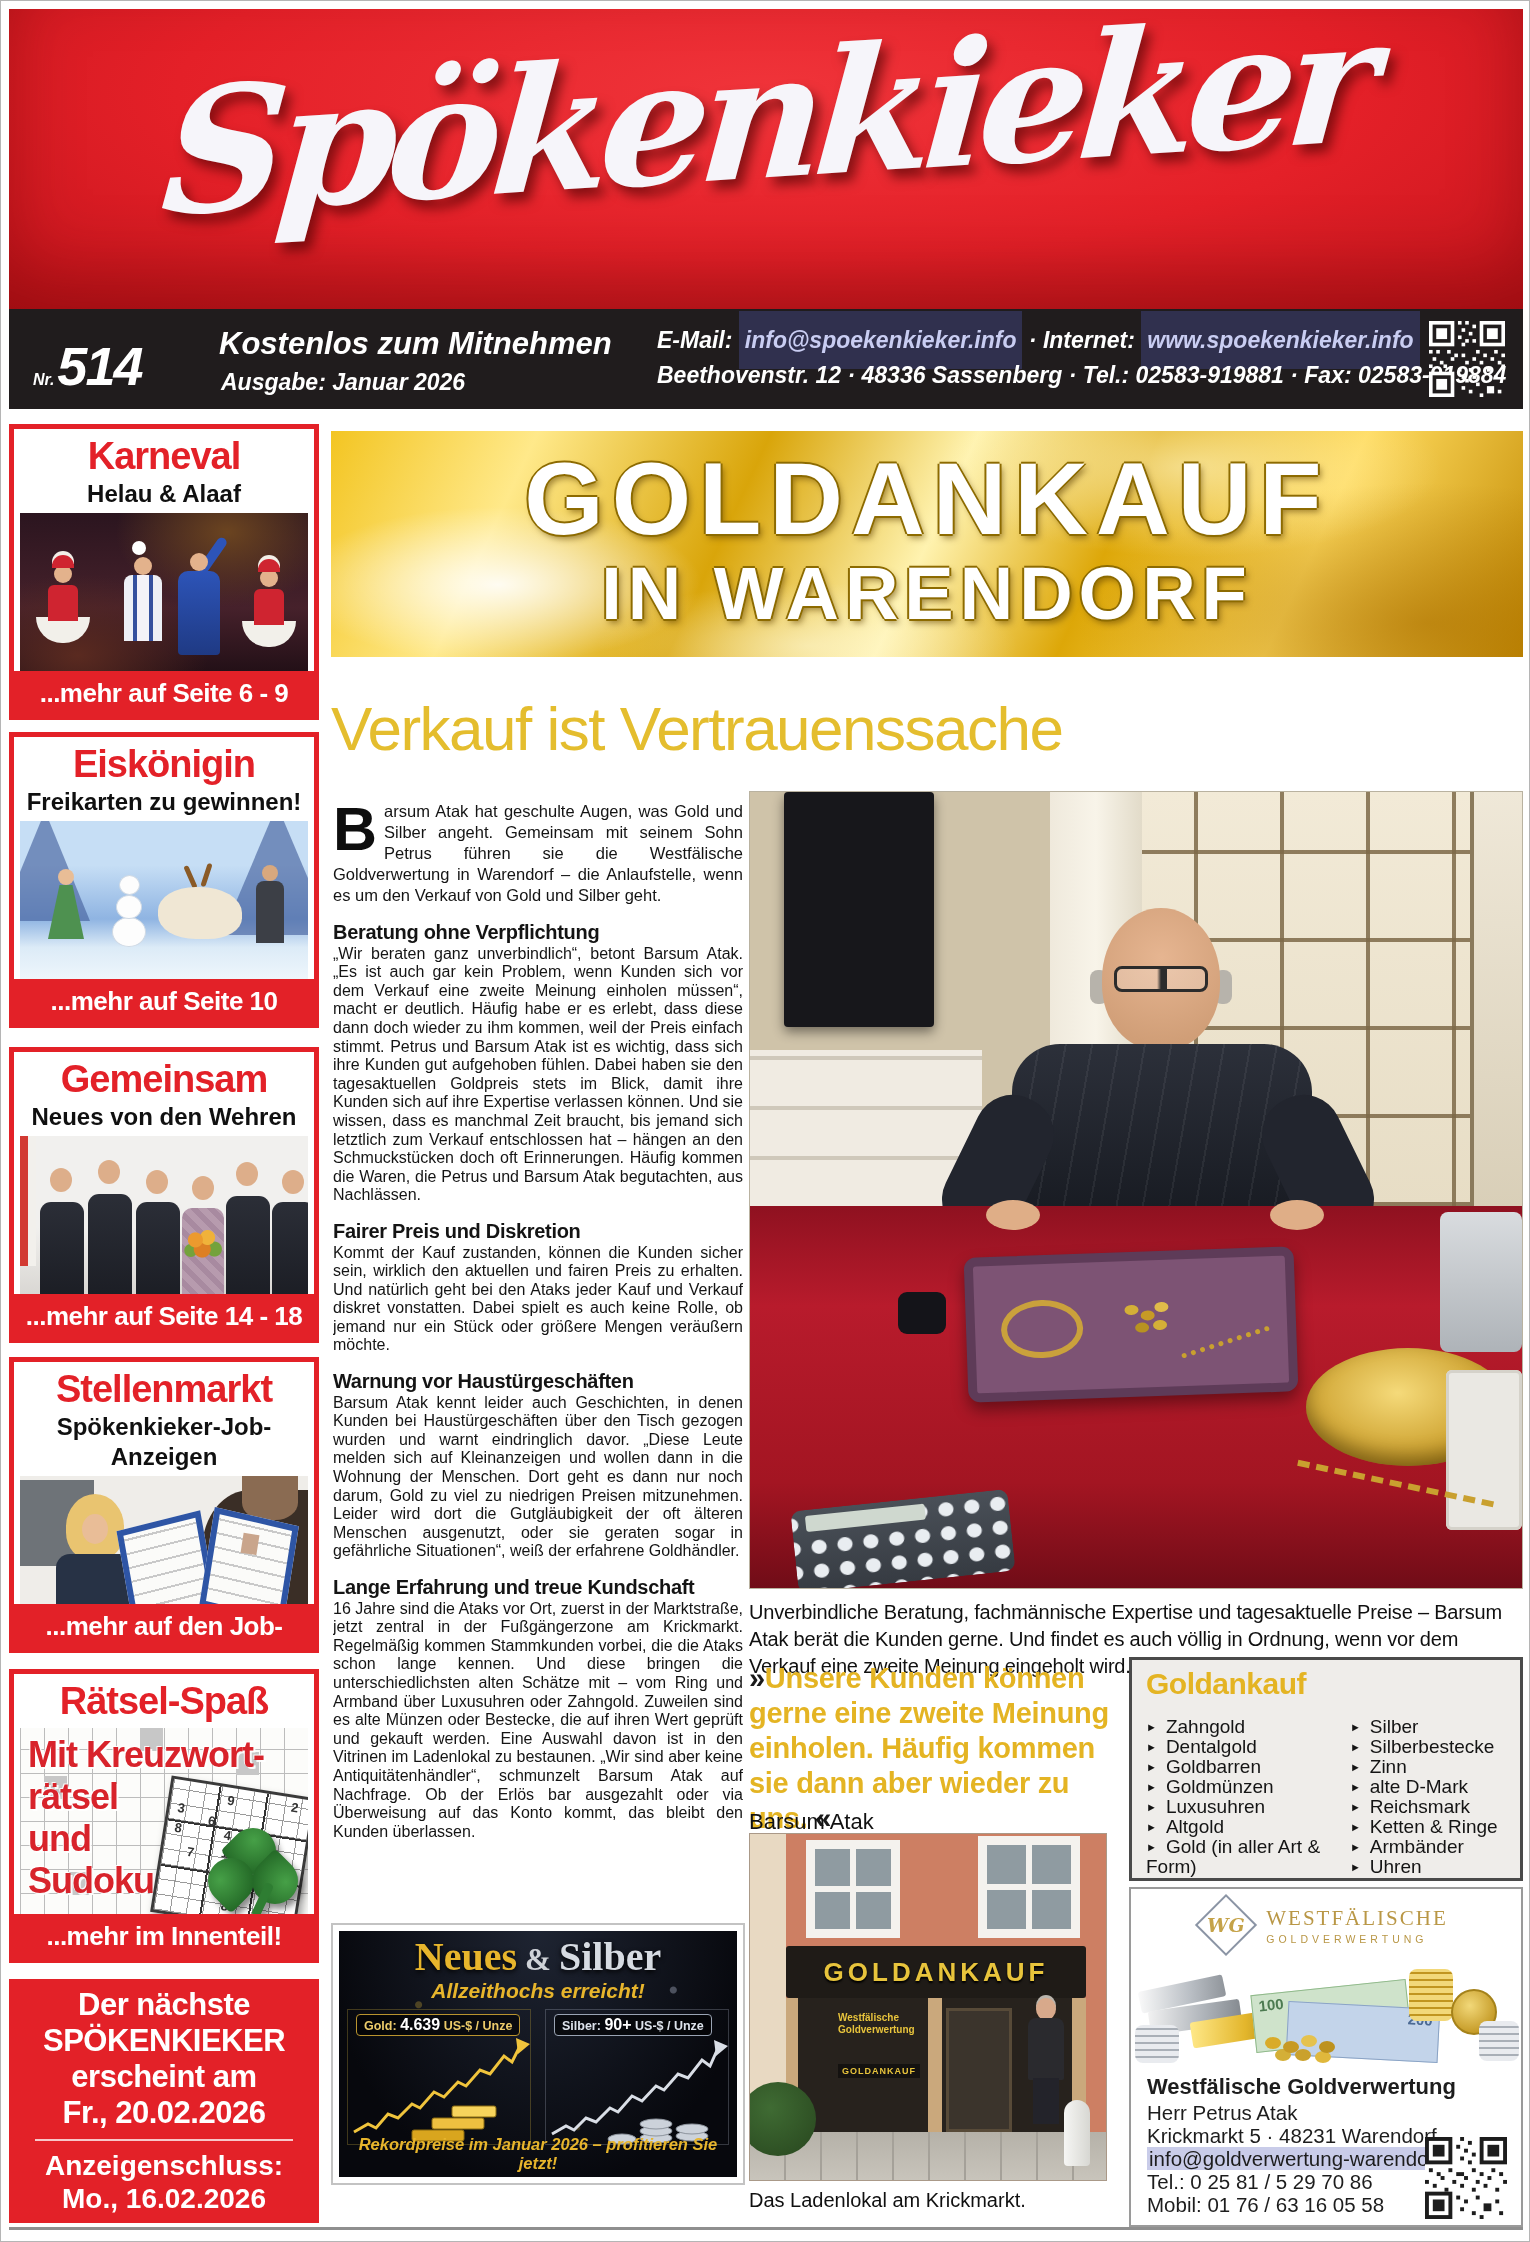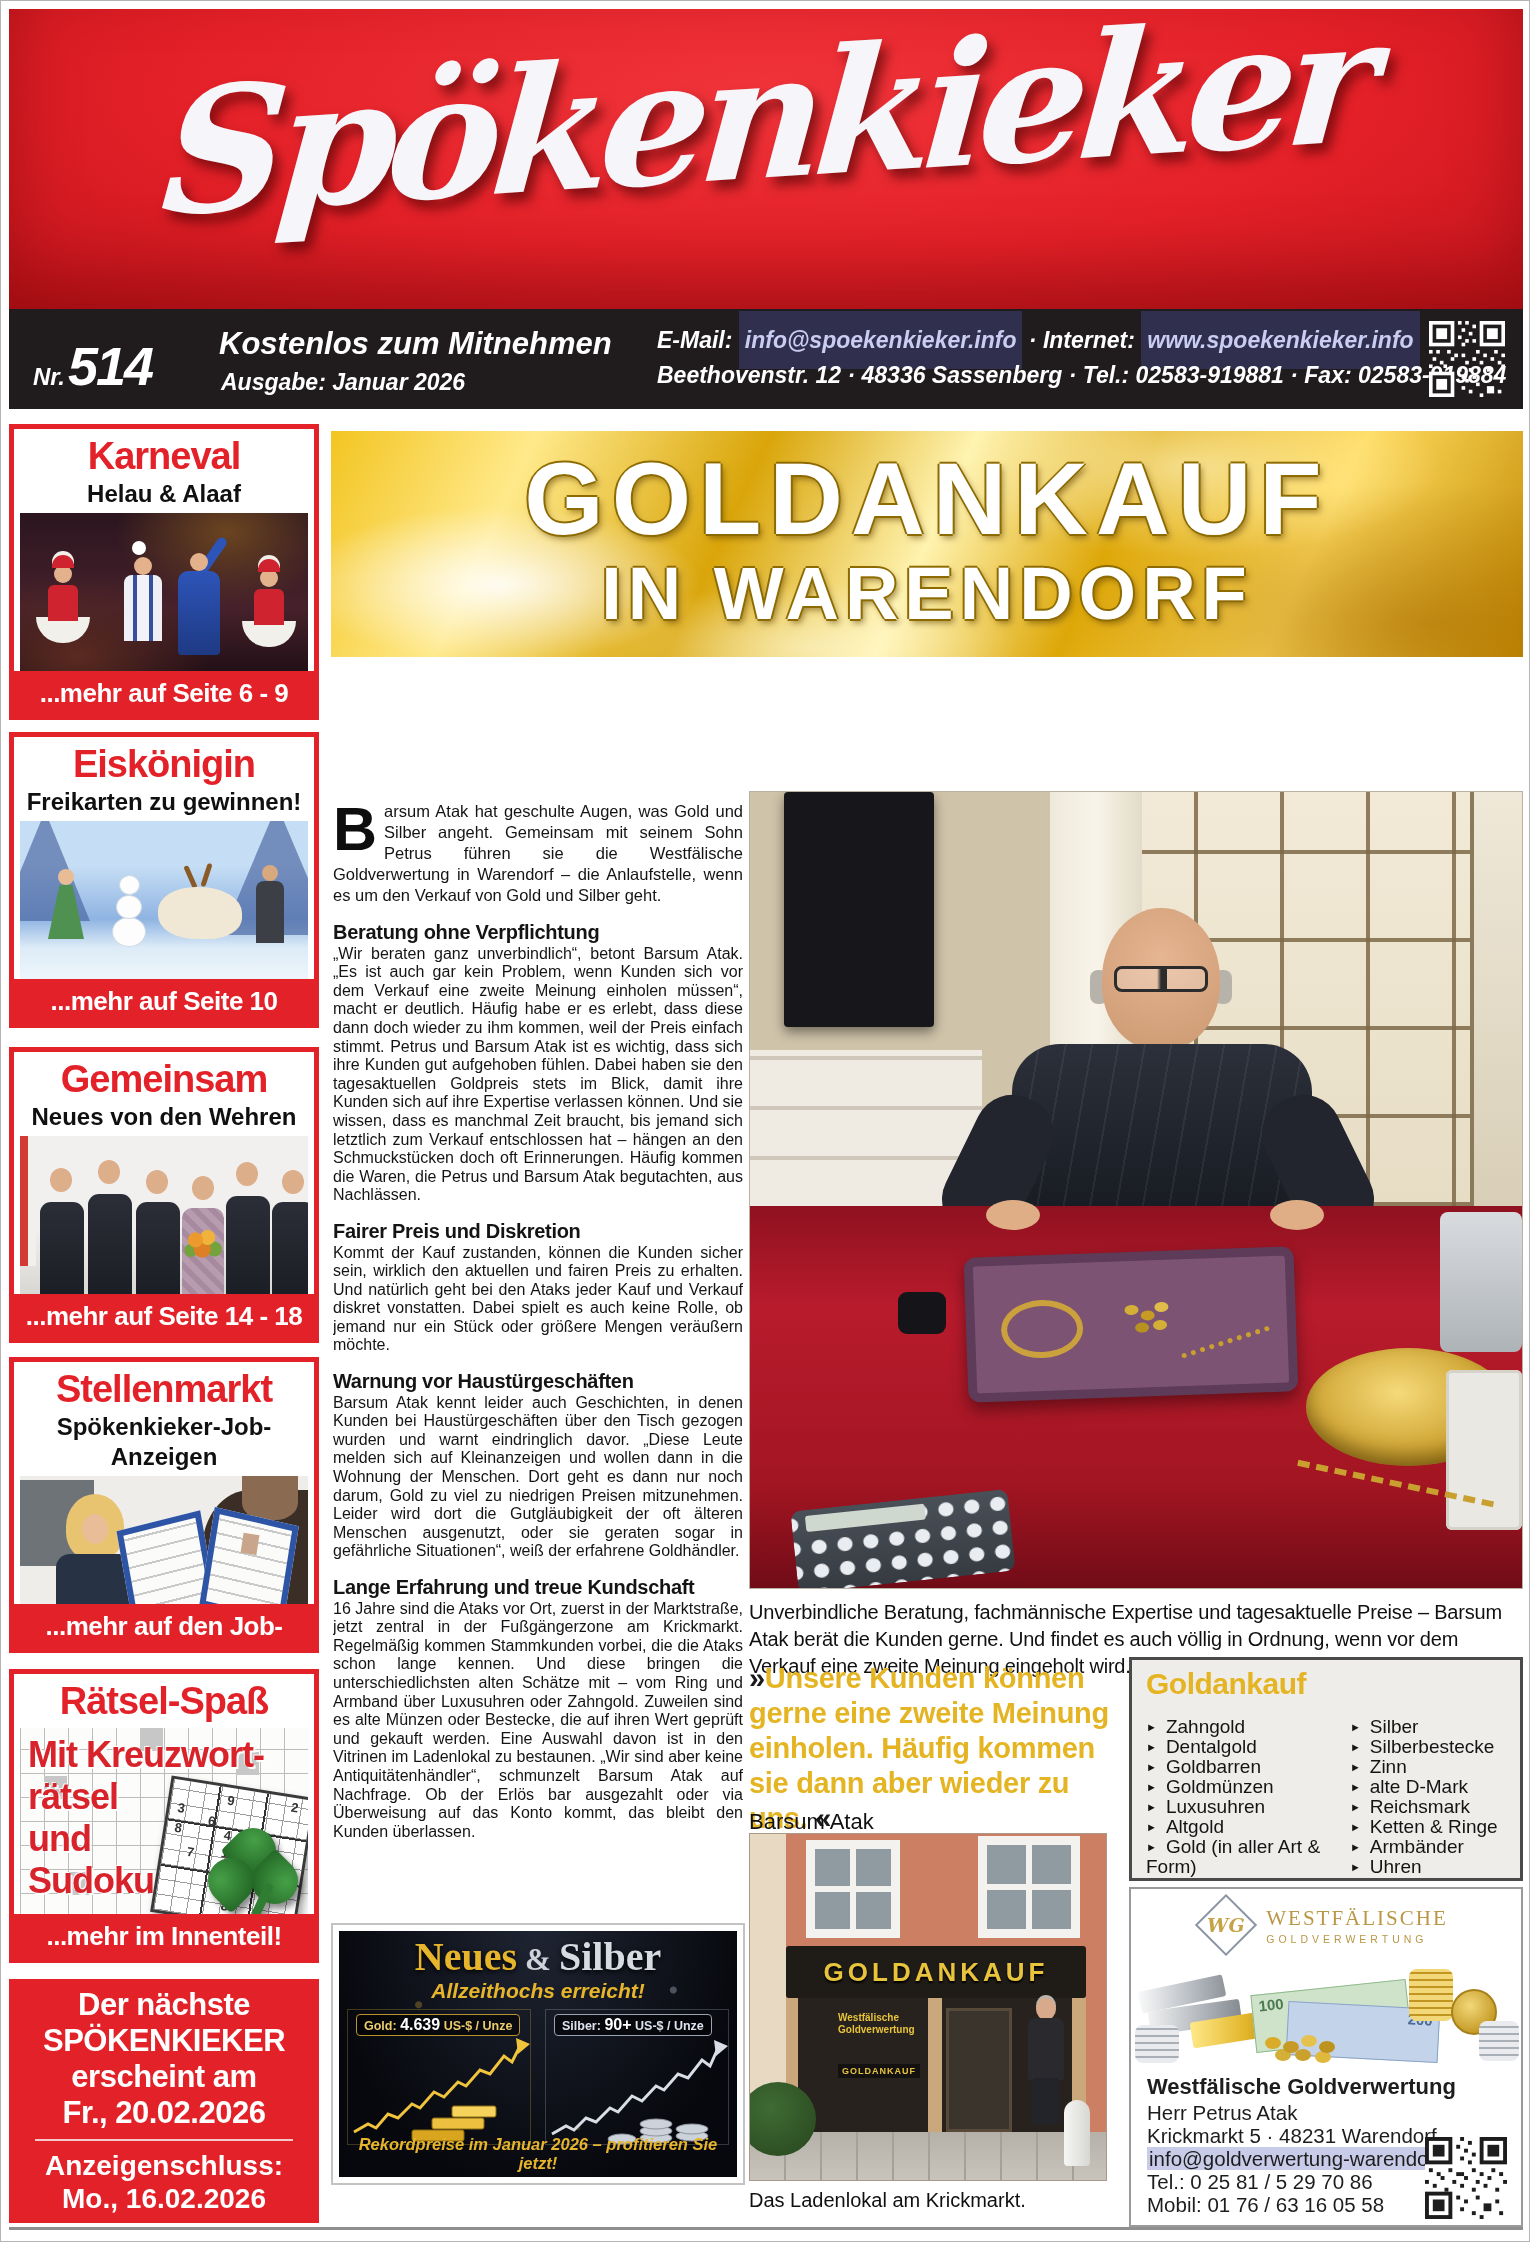--- a/index.html
+++ b/index.html
@@ -6,21 +6,21 @@
 body{background:#8a8a8a;font-family:"Liberation Sans",sans-serif}
 .page{position:relative;width:1530px;height:2242px;background:#fff;overflow:hidden;border:1px solid #b5b5b5}
 
 
 .masthead{position:absolute;left:8px;top:8px;width:1514px;height:300px;background:radial-gradient(ellipse at 50% 28%,#f0343a 0%,#e42028 55%,#c3141b 100%);box-shadow:inset 0 -36px 70px rgba(90,0,0,.35)}
 .logo{position:absolute;left:0;top:6px;width:100%;text-align:center;font-family:"DejaVu Serif",serif;font-style:italic;font-weight:bold;font-size:172px;color:#f6f5fa;letter-spacing:-10px;transform:rotate(-3.5deg) skewX(-8deg);text-shadow:7px 9px 12px rgba(70,0,0,.6)}
 
 
 .infobar{position:absolute;left:8px;top:308px;width:1514px;height:100px;background:#201c1d;color:#fff;font-style:italic;font-weight:bold}
 .issue{position:absolute;left:24px;bottom:12px;display:flex;align-items:baseline;gap:3px}
-.issue-nr{font-size:24px}
+.issue-nr{font-size:16px}
 .issue-num{font-size:54px;letter-spacing:-2px}
 .tagline1{position:absolute;left:210px;top:17px;font-size:31px}
 .tagline2{position:absolute;left:212px;top:60px;font-size:23px}
 .contact{position:absolute;left:648px;top:14px;width:772px;font-size:23px;line-height:35px}
 .contact .row{white-space:nowrap}
 .hl{color:#c9cdf2;background:#30304e;padding:16px 6px}
 .qr{position:absolute;right:18px;top:12px;width:76px;height:76px}
 .qr svg,.wg-qr svg{width:100%;height:100%}
 
 
@@ -422,20 +422,21 @@
     <div class="ni-div"></div>
     <div class="ni-s">Anzeigenschluss:</div>
     <div class="ni-s">Mo., 16.02.2026</div>
   </div>
 
   <div class="gold-banner">
     <div class="bl bl1">GOLDANKAUF</div>
     <div class="bl bl2">IN WARENDORF</div>
   </div>
 
+  <div class="headline">Verkauf ist Vertrauenssache</div>
 
   <div class="article-col">
     <p class="lead"><span class="dropcap">B</span><span>arsum Atak hat geschulte Augen, was Gold und Silber angeht. Gemeinsam mit seinem Sohn Petrus führen sie die Westfälische Goldverwertung in Warendorf – die Anlaufstelle, wenn es um den Verkauf von Gold und Silber geht.</span></p>
     <h3 class="sec-head">Beratung ohne Verpflichtung</h3>
     <p>„Wir beraten ganz unverbindlich“, betont Barsum Atak. „Es ist auch gar kein Problem, wenn Kunden sich vor dem Verkauf eine zweite Meinung einholen müssen“, macht er deutlich. Häufig habe er es erlebt, dass diese dann doch wieder zu ihm kommen, weil der Preis einfach stimmt. Petrus und Barsum Atak ist es wichtig, dass sich ihre Kunden gut aufgehoben fühlen. Dabei haben sie den tagesaktuellen Goldpreis stets im Blick, damit ihre Kunden sich auf ihre Expertise verlassen können. Und sie wissen, dass es manchmal Zeit braucht, bis jemand sich letztlich zum Verkauf entschlossen hat – hängen an den Schmuckstücken doch oft Erinnerungen. Häufig kommen die Waren, die Petrus und Barsum Atak begutachten, aus Nachlässen.</p>
     <h3 class="sec-head">Fairer Preis und Diskretion</h3>
     <p>Kommt der Kauf zustanden, können die Kunden sicher sein, wirklich den aktuellen und fairen Preis zu erhalten. Und natürlich geht bei den Ataks jeder Kauf und Verkauf diskret vonstatten. Dabei spielt es auch keine Rolle, ob jemand nur ein Stück oder größere Mengen veräußern möchte.</p>
     <h3 class="sec-head">Warnung vor Haustürgeschäften</h3>
     <p>Barsum Atak kennt leider auch Geschichten, in denen Kunden bei Haustürgeschäften über den Tisch gezogen wurden und warnt eindringlich davor. „Diese Leute melden sich auf Kleinanzeigen und wollen dann in die Wohnung der Menschen. Dort geht es dann nur noch darum, Gold zu viel zu niedrigen Preisen mitzunehmen. Leider wird dort die Gutgläubigkeit der oft älteren Menschen ausgenutzt, oder sie geraten sogar in gefährliche Situationen“, weiß der erfahrene Goldhändler.</p>
     <h3 class="sec-head">Lange Erfahrung und treue Kundschaft</h3>

